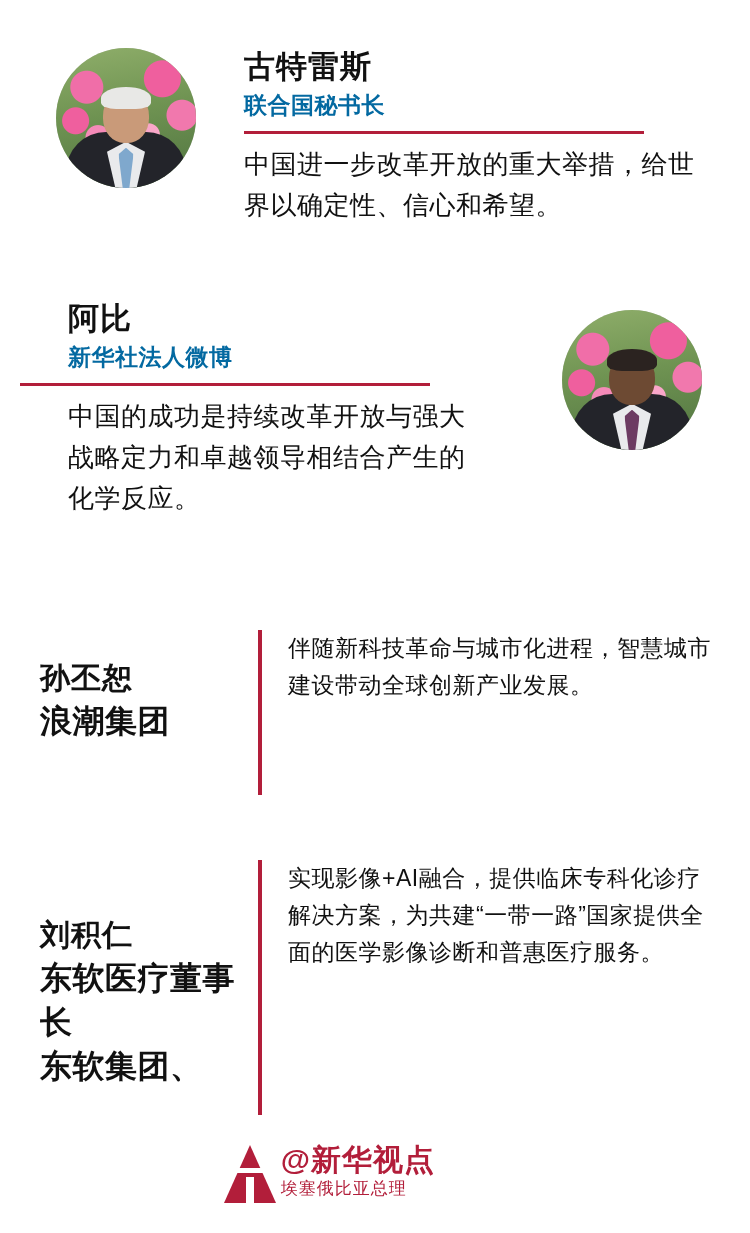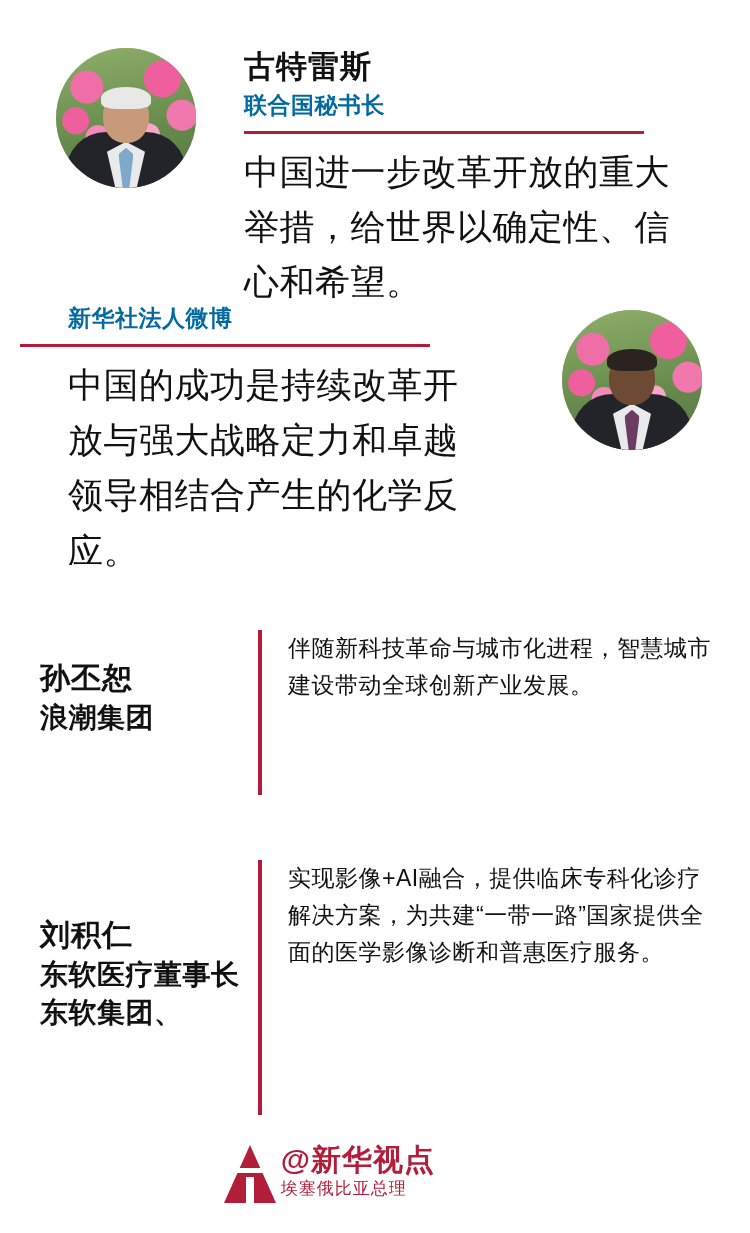--- a/index.html
+++ b/index.html
@@ -127,21 +127,21 @@
     line-height: 1.3;
     color: #0369a1;
     margin-top: 4px;
   }
   .rule {
     height: 3px;
     background: #b21e3a;
     margin: 10px 0 10px 0;
   }
   .quote-text {
-    font-size: 35px;
+    font-size: 26px;
     line-height: 1.58;
     color: #111;
     letter-spacing: 0.5px;
   }
 
   
   #block-guterres {
     position: absolute;
     left: 56px;
     top: 48px;
@@ -190,21 +190,21 @@
     padding-right: 18px;
   }
   .bar-quote .left .nm {
     font-size: 30px;
     font-weight: bold;
     letter-spacing: 1px;
     line-height: 1.35;
     color: #111;
   }
   .bar-quote .left .role {
-    font-size: 28px;
+    font-size: 32px;
     font-weight: bold;
     letter-spacing: 0.5px;
     line-height: 1.38;
     color: #111;
   }
   .bar-quote .vbar {
     width: 4px;
     background: #b21e3a;
     flex: 0 0 4px;
     align-self: stretch;
@@ -315,20 +315,21 @@
     <div class="quote-body">
       <div class="speaker-name">古特雷斯</div>
       <div class="speaker-title">联合国秘书长</div>
       <div class="rule"></div>
       <div class="quote-text">中国进一步改革开放的重大举措，给世界以确定性、信心和希望。</div>
     </div>
   </div>
 
   <div id="block-abiy">
     <div class="head-row">
+      <div class="speaker-name">阿比</div>
       <div class="speaker-title">新华社法人微博</div>
     </div>
     <div class="rule"></div>
     <div class="quote-text">中国的成功是持续改革开放与强大战略定力和卓越领导相结合产生的化学反应。</div>
 
     <div class="avatar-wrap">
       <div class="avatar dark">
         <div class="bg"></div>
         <div class="person">
           <div class="body"></div>

